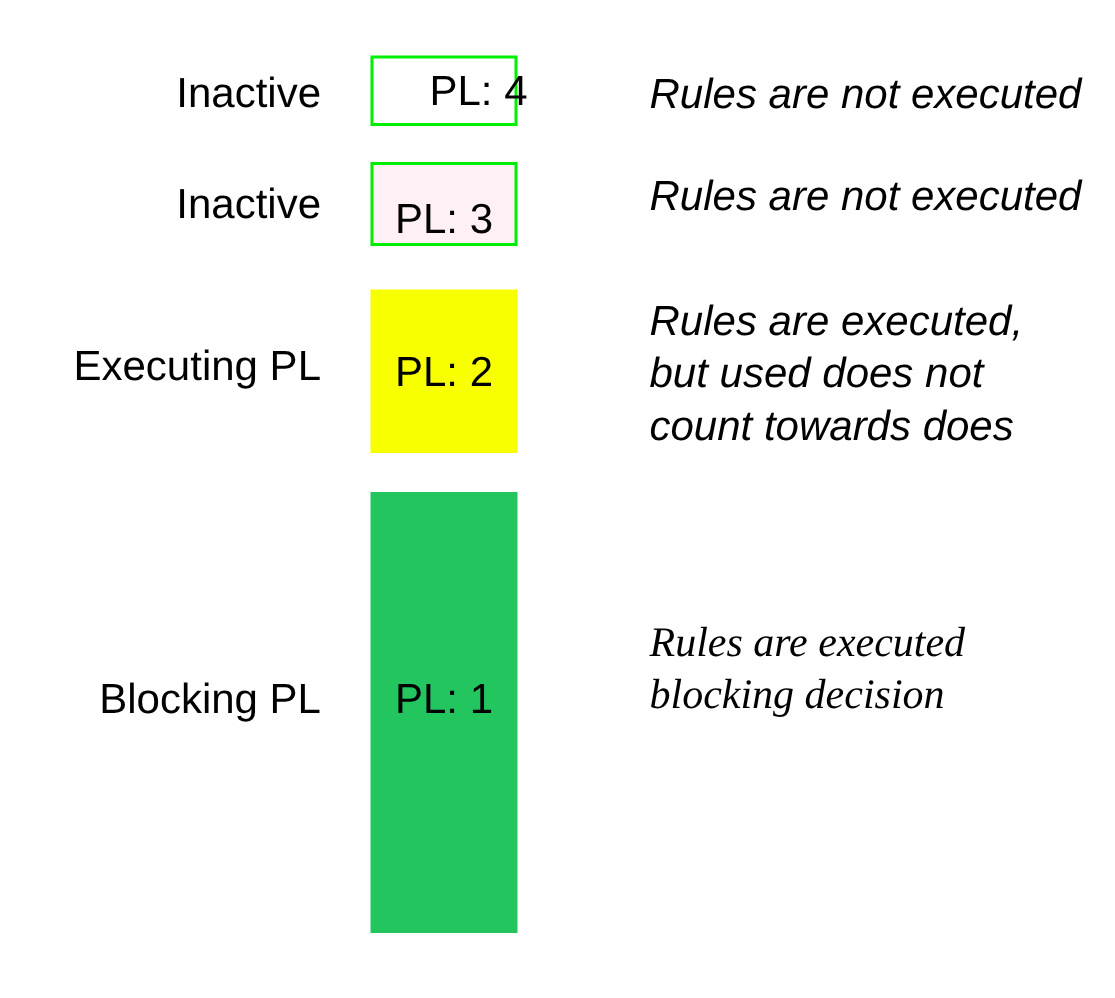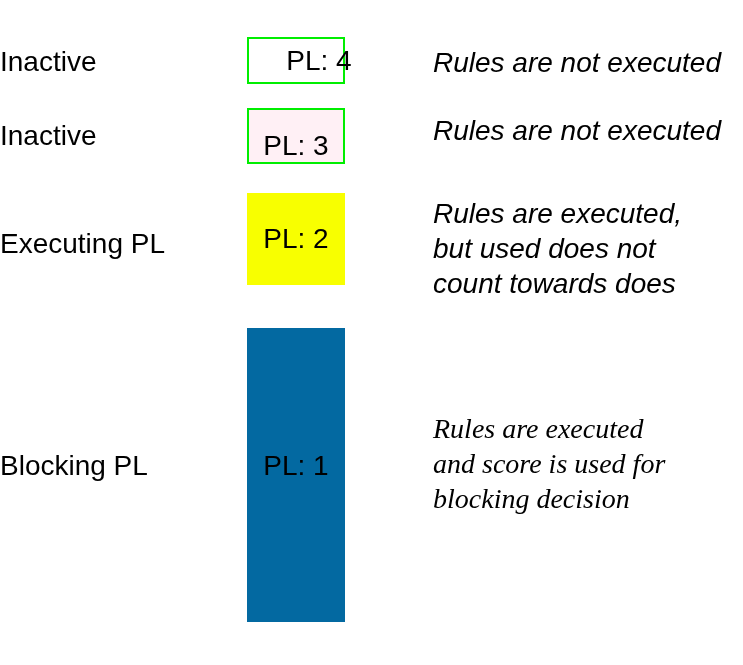--- a/index.html
+++ b/index.html
@@ -13,20 +13,21 @@
     height: 665px;
     background: #ffffff;
     font-family: "Liberation Sans", sans-serif;
     color: #000000;
     overflow: hidden;
   }
   .row-label {
     position: absolute;
     left: 0;
     width: 214px;
+    text-align: right;
     font-size: 28px;
     line-height: 34px;
     white-space: nowrap;
   }
   .pl-box {
     position: absolute;
     left: 247px;
     width: 98px;
     box-sizing: border-box;
     display: flex;
@@ -46,27 +47,27 @@
   }
   .box-pl3 {
     top: 108px;
     height: 56px;
     background: #fff0f5;
     border: 2px solid #00ee00;
     align-items: flex-end;
   }
   .box-pl2 {
     top: 193px;
-    height: 92px;
+    height: 109px;
     background: #f8ff00;
   }
   .box-pl1 {
     top: 328px;
     height: 294px;
-    background: #0369a1;
+    background: #22c55e;
   }
   .box-pl1 span {
     transform: translateY(-9px);
   }
   .desc {
     position: absolute;
     left: 397px;
     font-size: 28px;
     line-height: 35px;
     font-style: italic;
@@ -108,17 +109,16 @@
     <div>but used does not</div>
     <div>count towards does</div>
   </div>
 
   <div class="row-label" style="top:449px;">Blocking PL</div>
   <div class="pl-box box-pl1">
     <span>PL: 1</span>
   </div>
   <div class="desc desc-4">
     <div>Rules are executed</div>
-    <div>and score is used for</div>
     <div>blocking decision</div>
   </div>
 
 </div>
 
 </body></html>

